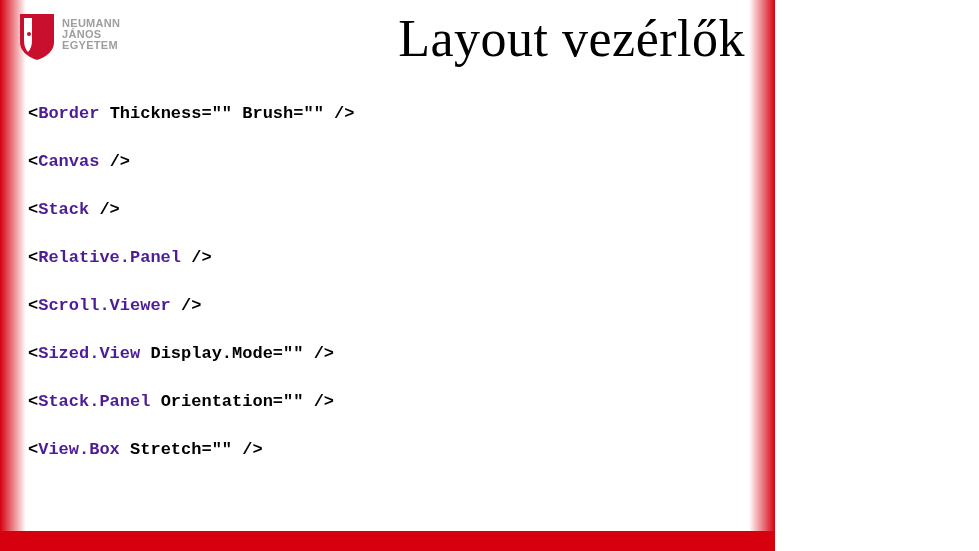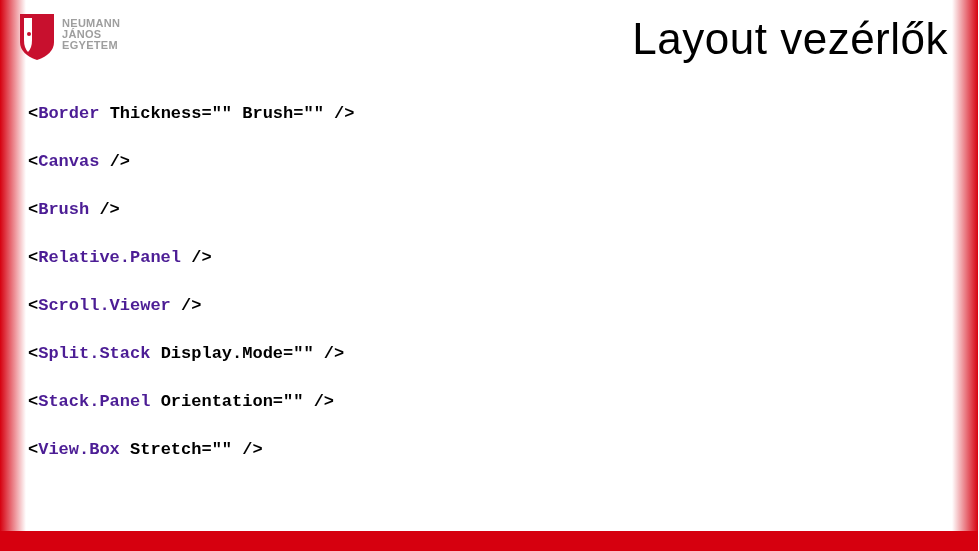--- a/index.html
+++ b/index.html
@@ -6,21 +6,21 @@
     margin: 0;
     padding: 0;
     width: 979px;
     height: 551px;
     background: #fff;
     font-family: "Segoe UI", "Helvetica Neue", Arial, sans-serif;
     overflow: hidden;
     position: relative;
   }
   .slide {
-    width: 978px;
+    width: 775px;
     height: 551px;
     position: relative;
     box-sizing: border-box;
   }
   
   .band {
     position: absolute;
     top: 0;
     bottom: 0;
     width: 26px;
@@ -60,25 +60,26 @@
     flex-direction: column;
     font-family: Arial, sans-serif;
     font-weight: 700;
     font-size: 11px;
     line-height: 11px;
     color: #9e9e9e;
     letter-spacing: 0.3px;
     padding-top: 6px;
   }
   .title {
-    font-size: 44px;
+    font-size: 52px;
     line-height: 54px;
     font-weight: 400;
     color: #000;
     letter-spacing: 0.5px;
+    font-family: Liberation Serif, serif;
   }
 
   
   .content {
     position: absolute;
     top: 104px;
     left: 28px;
     right: 40px;
     bottom: 40px;
   }
@@ -118,22 +119,22 @@
         <span>JÁNOS</span>
         <span>EGYETEM</span>
       </div>
     </div>
     <div class="title">Layout vezérlők</div>
   </div>
 
   <div class="content" id="content">
       <div class="code-line"><span class="bracket">&lt;</span><span class="tag">Border</span> <span class="attr">Thickness=""</span> <span class="attr">Brush=""</span> <span class="bracket">/&gt;</span></div>
       <div class="code-line"><span class="bracket">&lt;</span><span class="tag">Canvas</span> <span class="bracket">/&gt;</span></div>
-      <div class="code-line"><span class="bracket">&lt;</span><span class="tag">Brush</span> <span class="bracket">/&gt;</span></div>
+      <div class="code-line"><span class="bracket">&lt;</span><span class="tag">Stack</span> <span class="bracket">/&gt;</span></div>
       <div class="code-line"><span class="bracket">&lt;</span><span class="tag">Relative.Panel</span> <span class="bracket">/&gt;</span></div>
       <div class="code-line"><span class="bracket">&lt;</span><span class="tag">Scroll.Viewer</span> <span class="bracket">/&gt;</span></div>
-      <div class="code-line"><span class="bracket">&lt;</span><span class="tag">Split.Stack</span> <span class="attr">Display.Mode=""</span> <span class="bracket">/&gt;</span></div>
+      <div class="code-line"><span class="bracket">&lt;</span><span class="tag">Sized.View</span> <span class="attr">Display.Mode=""</span> <span class="bracket">/&gt;</span></div>
       <div class="code-line"><span class="bracket">&lt;</span><span class="tag">Stack.Panel</span> <span class="attr">Orientation=""</span> <span class="bracket">/&gt;</span></div>
       <div class="code-line"><span class="bracket">&lt;</span><span class="tag">View.Box</span> <span class="attr">Stretch=""</span> <span class="bracket">/&gt;</span></div>
     </div>
 
   <div class="footer-bar"></div>
 </div>
 
 </body></html>

